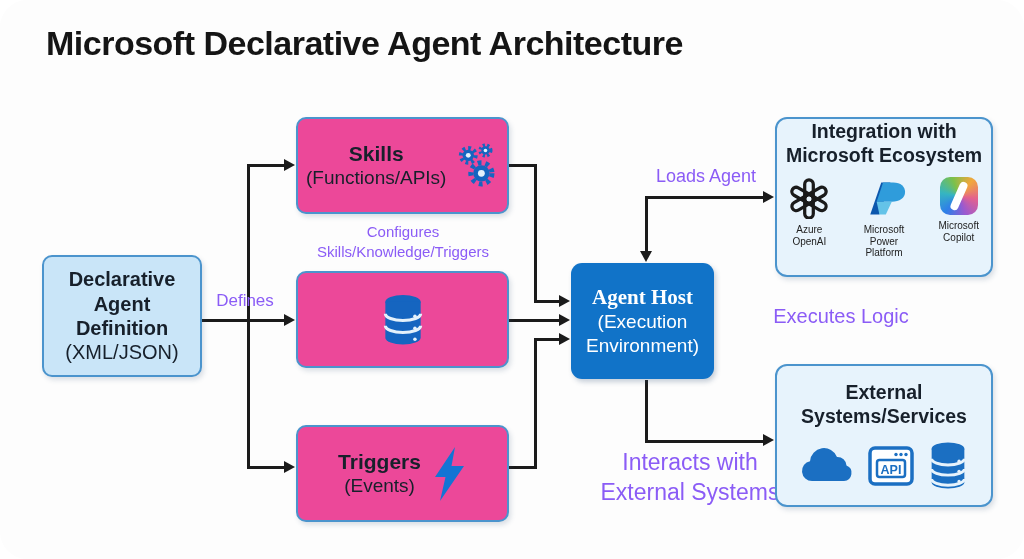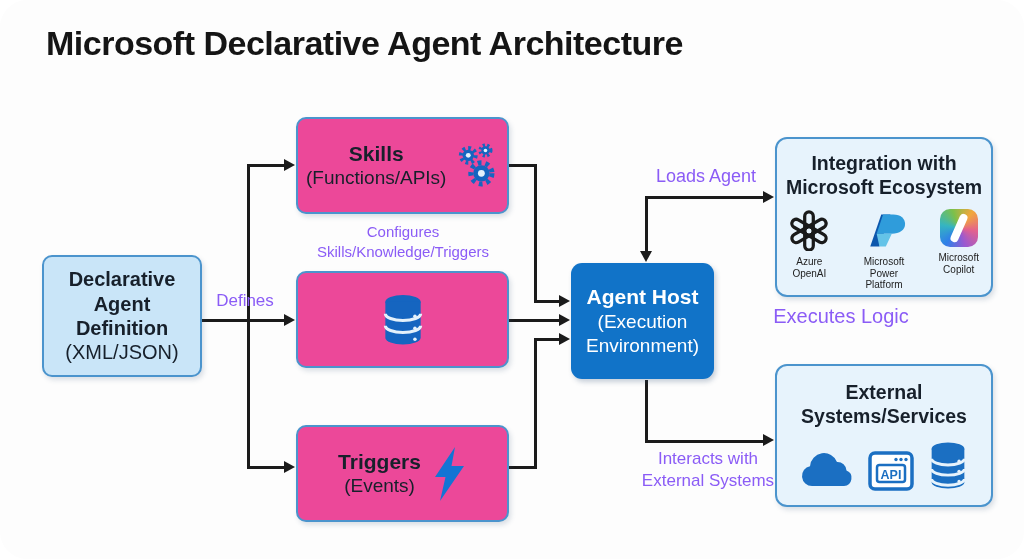--- a/index.html
+++ b/index.html
@@ -22,46 +22,46 @@
   .feature .ft{flex:0 1 auto;text-align:center;color:#17202b;}
   .feature .ft .bt{font-size:21px;font-weight:700;line-height:1.2;}
   .feature .ft .bs{font-size:19px;line-height:1.25;}
   .skills-box{left:296px;top:117px;}
   .knowledge-box{left:296px;top:271px;}
   .triggers-box{left:296px;top:425px;}
 
   .host-box{left:571px;top:263px;width:143px;height:116px;background:#1173c8;border:none;
     border-radius:11px;display:flex;flex-direction:column;align-items:center;justify-content:center;
     text-align:center;color:#ffffff;box-shadow:2px 3px 5px rgba(40,70,110,.25);}
-  .host-box .bt{font-size:21px;font-weight:700;line-height:1.25;}
+  .host-box .bt{font-size:21px;font-weight:700;line-height:1.25;font-family:Liberation Serif, serif;}
   .host-box .bs{font-size:19px;line-height:1.25;white-space:pre-line;}
 
   .bigbox{width:218px;background:#e7f3fc;border-radius:12px;text-align:center;}
-  .integration-box{left:775px;top:117px;height:160px;padding-top:12px;box-sizing:border-box;margin-top:20px;}
+  .integration-box{left:775px;top:117px;height:160px;box-sizing:border-box;}
   .external-box{left:775px;top:364px;height:143px;padding-top:14px;box-sizing:border-box;}
   .bigbox .bt{font-size:19.5px;font-weight:700;color:#17202b;line-height:1.25;white-space:pre-line;}
   .logo-row{display:flex;justify-content:center;align-items:flex-start;gap:10px;margin-top:9px;}
   .logo-item{display:flex;flex-direction:column;align-items:center;width:72px;}
   .logo-item .cap{margin-top:5px;font-size:10px;line-height:1.18;color:#222;white-space:pre-line;}
-  .ext-row{display:flex;justify-content:center;align-items:flex-end;gap:12px;margin-top:12px;}
+  .ext-row{display:flex;justify-content:center;align-items:center;gap:12px;margin-top:12px;}
 
   
   .hline,.vline{position:absolute;background:#1b1b1b;}
   .hline{height:3px;} .vline{width:3px;}
   .arrow-r{position:absolute;width:0;height:0;border-top:6.5px solid transparent;
     border-bottom:6.5px solid transparent;border-left:11px solid #1b1b1b;}
   .arrow-d{position:absolute;width:0;height:0;border-left:6.5px solid transparent;
     border-right:6.5px solid transparent;border-top:11px solid #1b1b1b;}
 
   .edge-label{position:absolute;color:#8b5cf6;text-align:center;white-space:pre-line;line-height:1.3;}
   .lbl-defines{left:202px;top:290px;width:86px;font-size:17px;}
   .lbl-configures{left:296px;top:222px;width:214px;font-size:15px;}
   .lbl-loads{left:650px;top:165px;width:112px;font-size:18px;}
   .lbl-executes{left:748px;top:303px;width:186px;font-size:20px;}
-  .lbl-interacts{left:610px;top:448px;width:196px;font-size:17px;}
+  .lbl-interacts{left:592px;top:448px;width:196px;font-size:23px;}
 
   
   .copilot-swirl{width:38px;height:38px;border-radius:10px;position:relative;
     background:conic-gradient(from 220deg, #2f7fe8, #35b5c1, #7cc04a, #f1a73d, #e3618e, #9b59d0, #2f7fe8);}
   .copilot-swirl .slash{position:absolute;left:15px;top:4px;width:8px;height:30px;background:#ffffff;
     border-radius:4px;transform:rotate(24deg);}
 </style>
 </head>
 <body>
 

